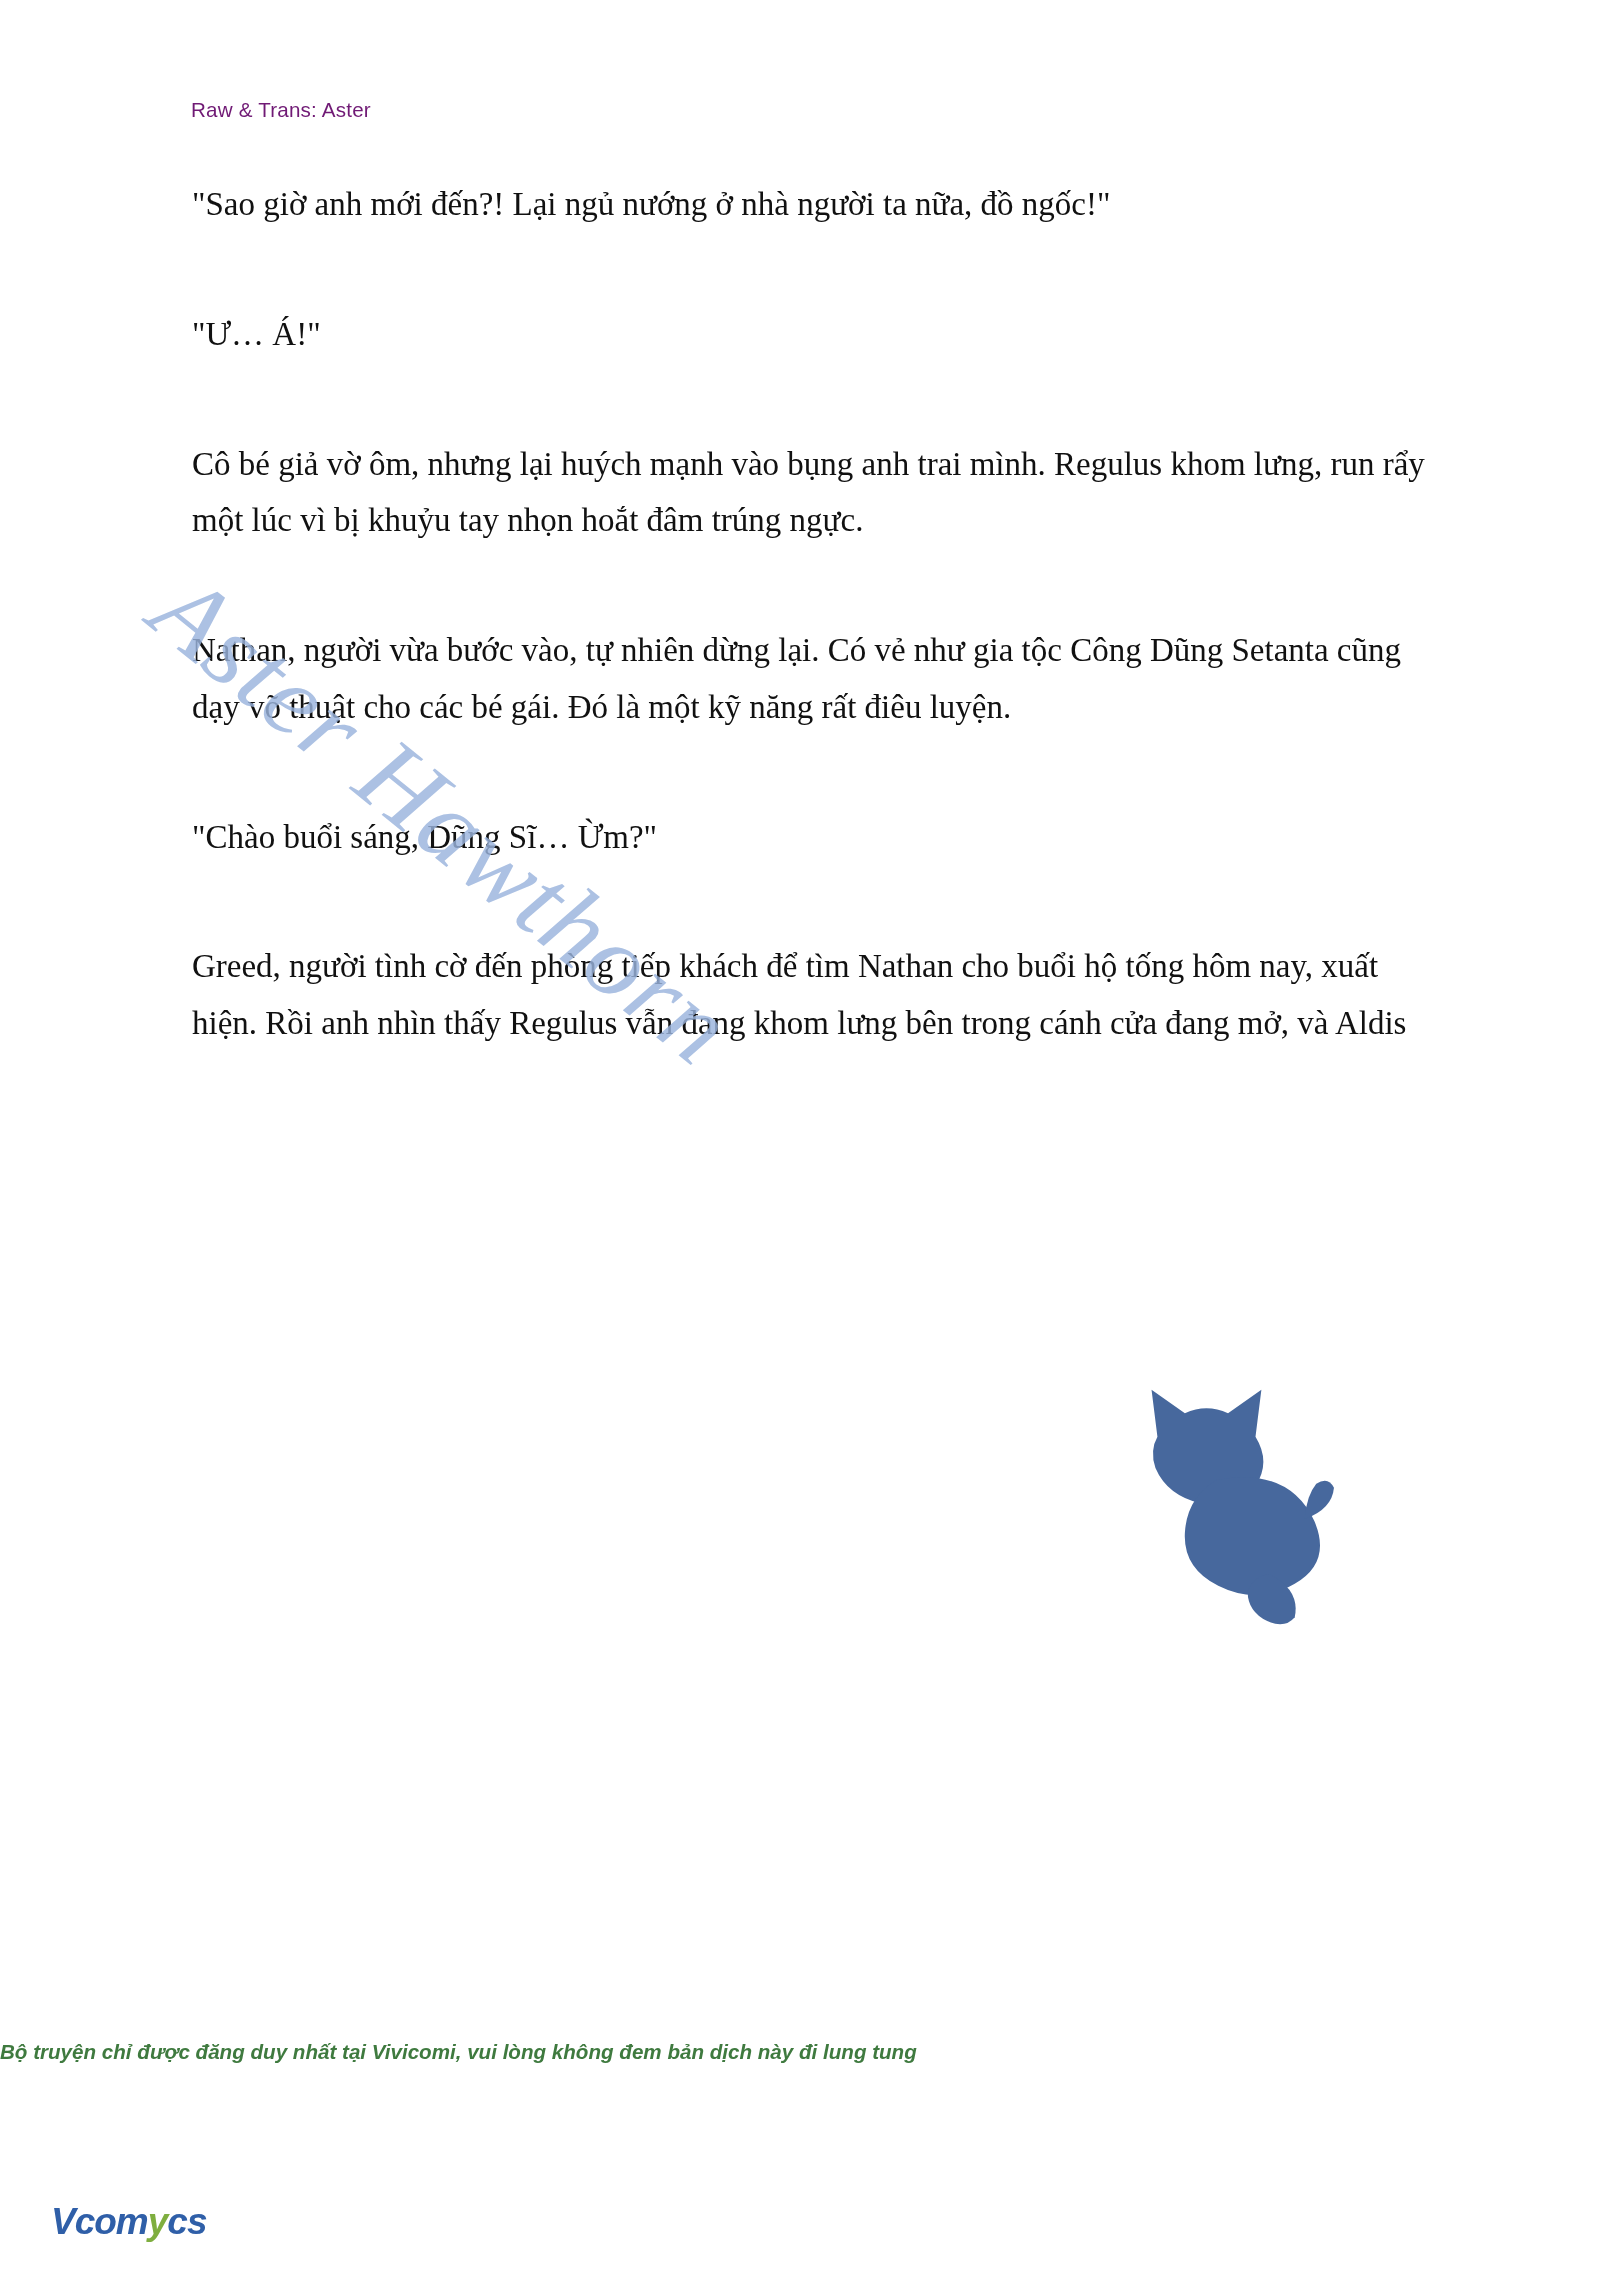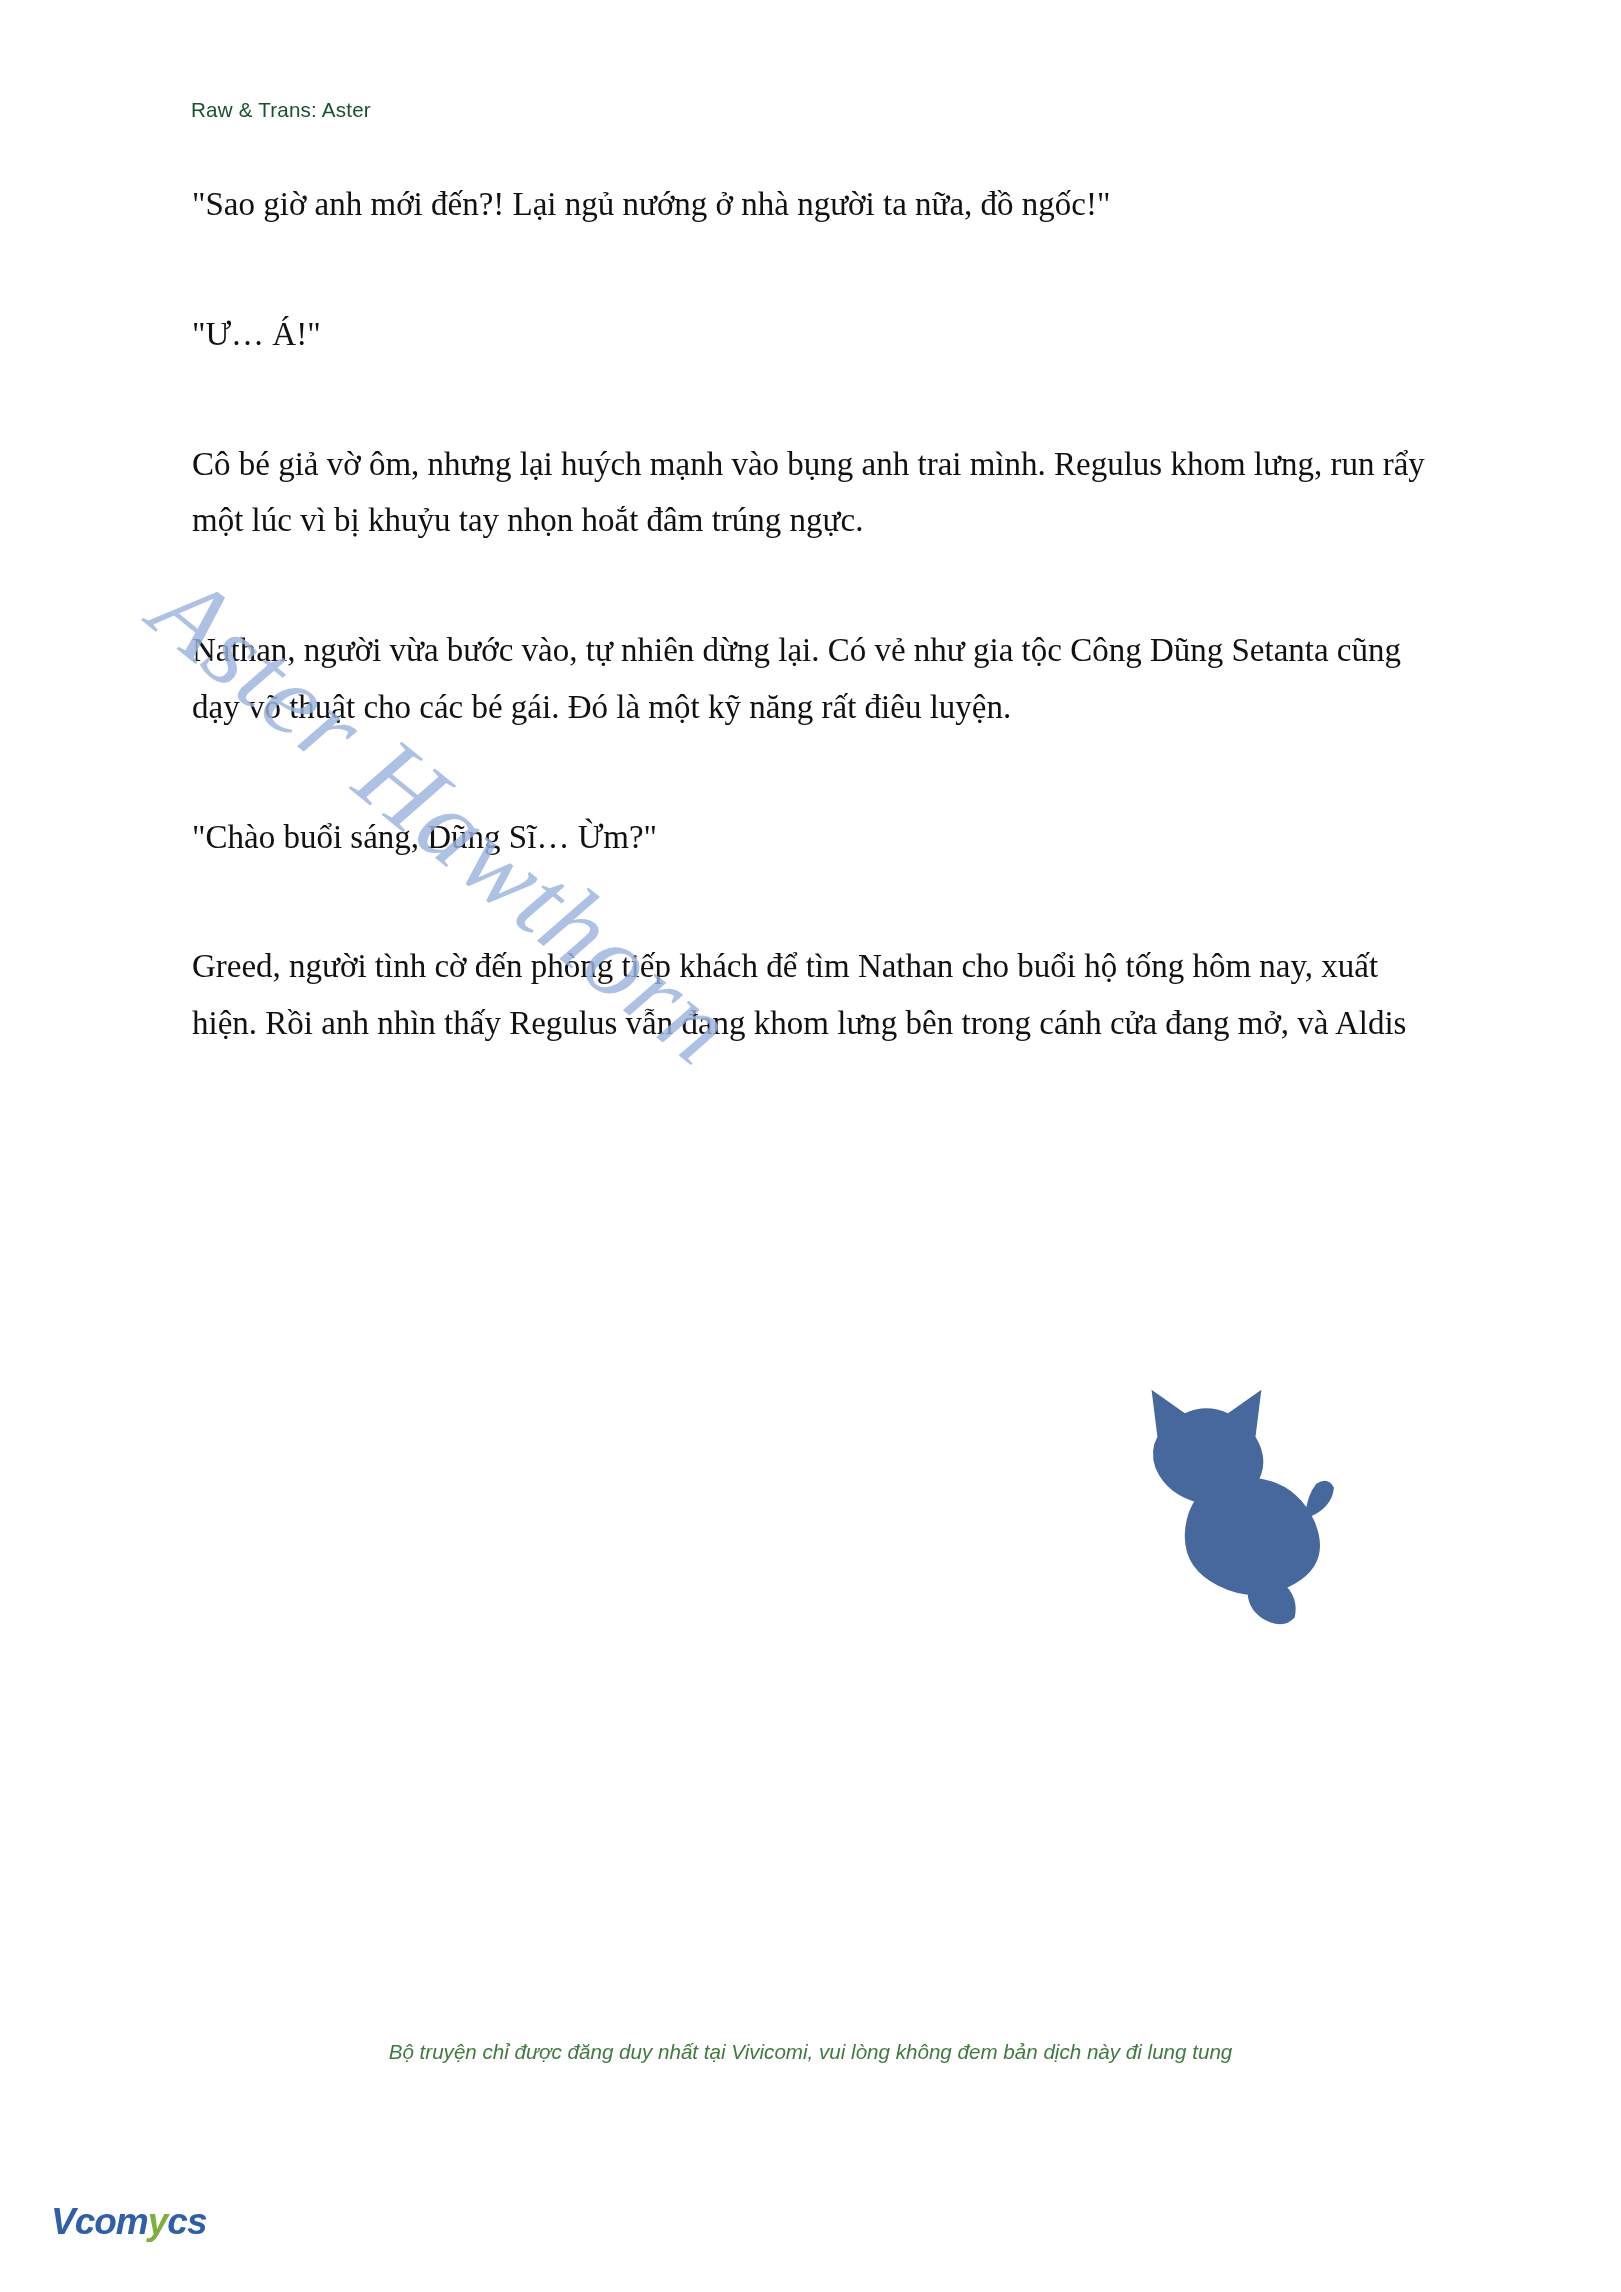--- a/index.html
+++ b/index.html
@@ -20,21 +20,21 @@
     inset: 0;
     background: #ffffff;
   }
 
   .credit-line {
     position: absolute;
     top: 98px;
     left: 191px;
     font-family: "Liberation Sans", sans-serif;
     font-size: 20.6px;
-    color: #14532d;
+    color: #701a75;
     letter-spacing: 0.2px;
   }
 
   .content {
     position: absolute;
     top: 176px;
     left: 192px;
     width: 1240px;
   }
 
@@ -77,24 +77,24 @@
     width: 216px;
     height: 255px;
     pointer-events: none;
   }
 
   .footer {
     position: absolute;
     left: 0;
     right: 0;
     top: 2034px;
-    text-align: center;
+    text-align: left;
     font-family: "Liberation Sans", sans-serif;
     color: #3f7a3f;
-    font-weight: normal;
+    font-weight: bold;
     font-style: italic;
     font-size: 20.6px;
     line-height: 1.75;
   }
   .footer div {
     margin: 0;
   }
 
   .logo {
     position: absolute;

